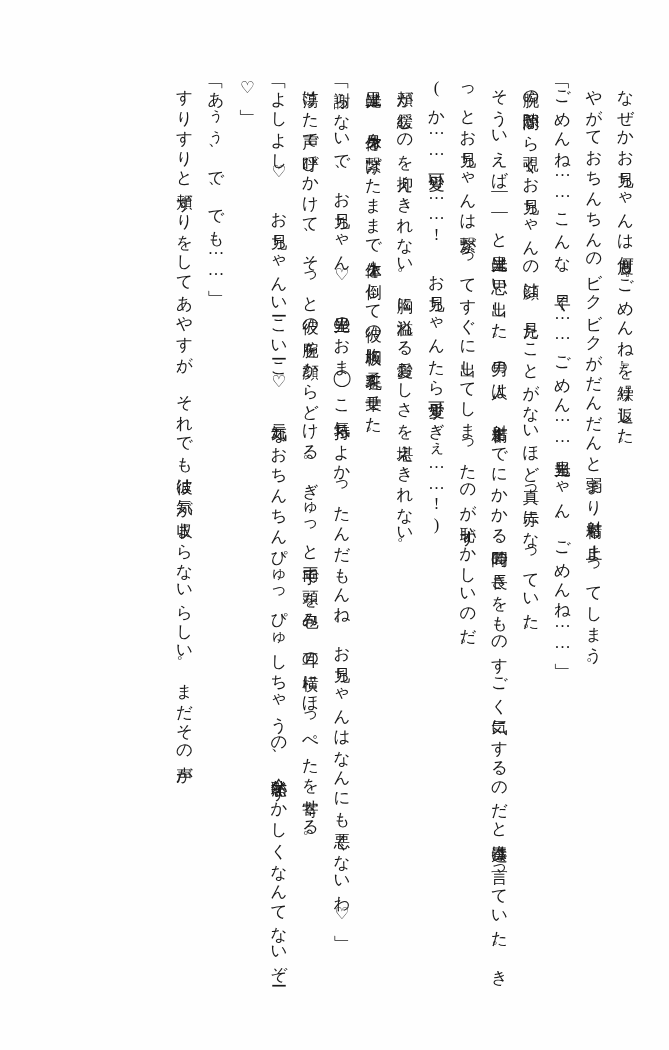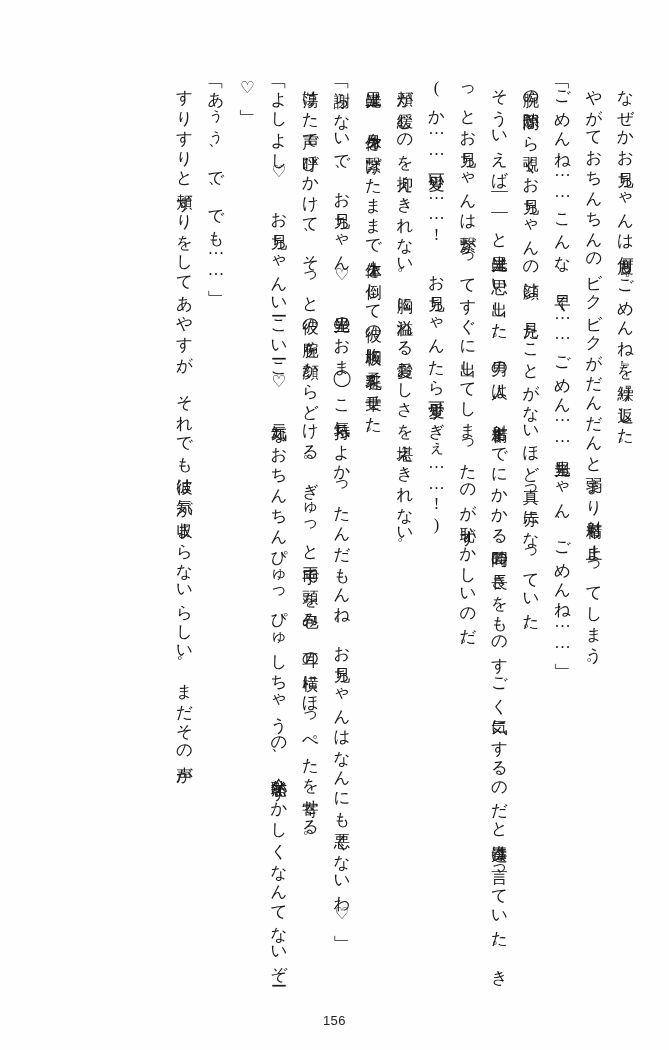--- a/index.html
+++ b/index.html
@@ -66,15 +66,14 @@
     <p class="para">(か……可愛い……!　お兄ちゃんたら可愛すぎぇ……!)</p>
     <p class="para">頬が緩むのを抑えきれない。胸に溢れる愛おしさを堪えきれない。</p>
     <p class="para">光里は、身体を繋げたままで上体を倒して彼の胸板に柔乳を乗せた。</p>
     <p class="para">「謝らないで、お兄ちゃん♡　光里のおま◯こ気持ちよかったんだもんね。お兄ちゃんはなんにも悪くないわ♡」</p>
     <p class="para">蕩けた声で呼びかけて、そっと彼の腕を顔からどける。ぎゅっと両手で頭を包み、耳の横にほっぺたを寄せる。</p>
     <p class="para">「よしよし♡　お兄ちゃんいーこいーこ♡　元気なおちんちんぴゅっぴゅしちゃうの、全然恥ずかしくなんてないぞー♡」</p>
     <p class="para">「あぅぅ、で、でも……」</p>
     <p class="para">すりすりと頬ずりをしてあやすが、それでも彼は気が収まらないらしい。まだその声が</p>
   </div>
 
-  <div class="page-number">156</div>
 
 </div>
 
 </body></html>

